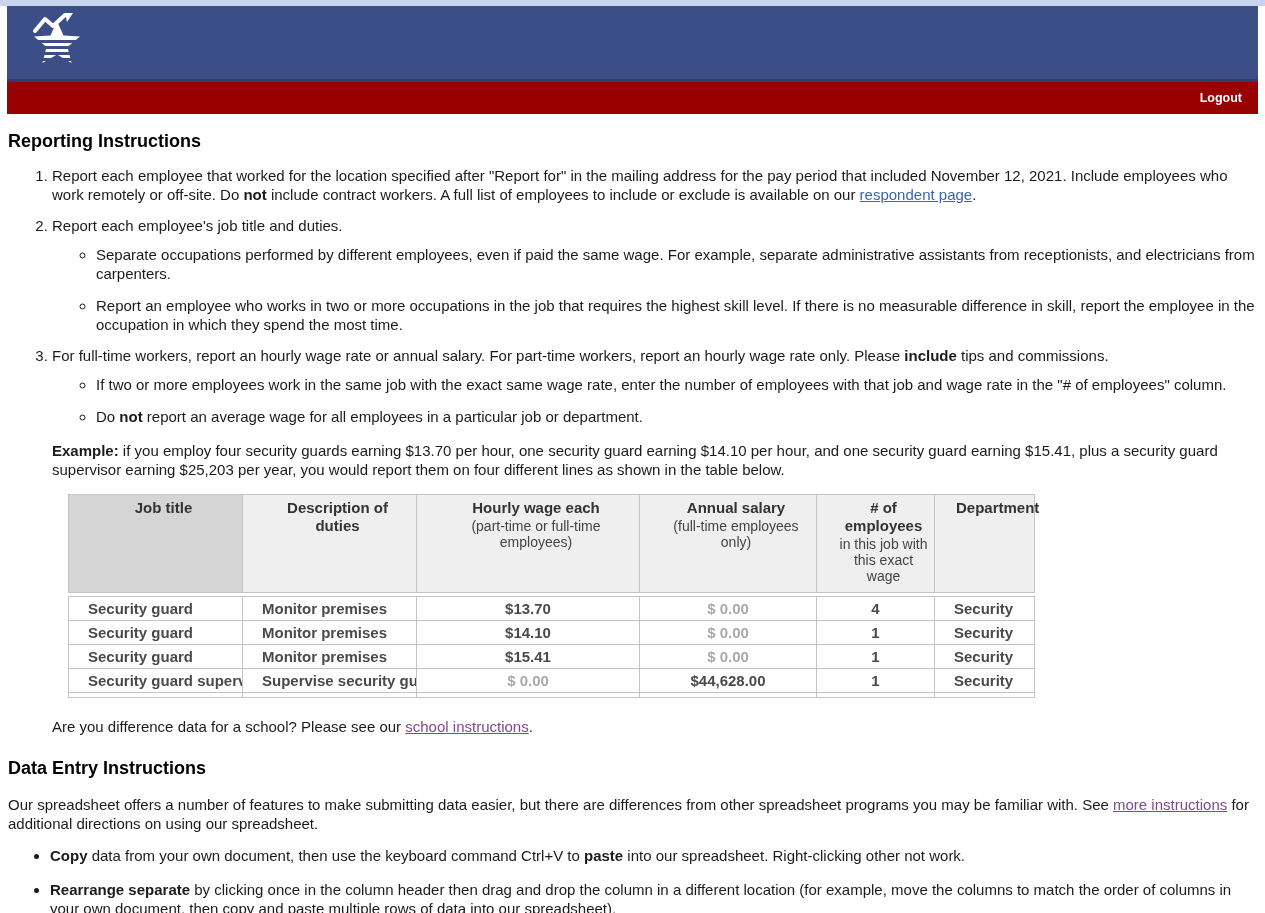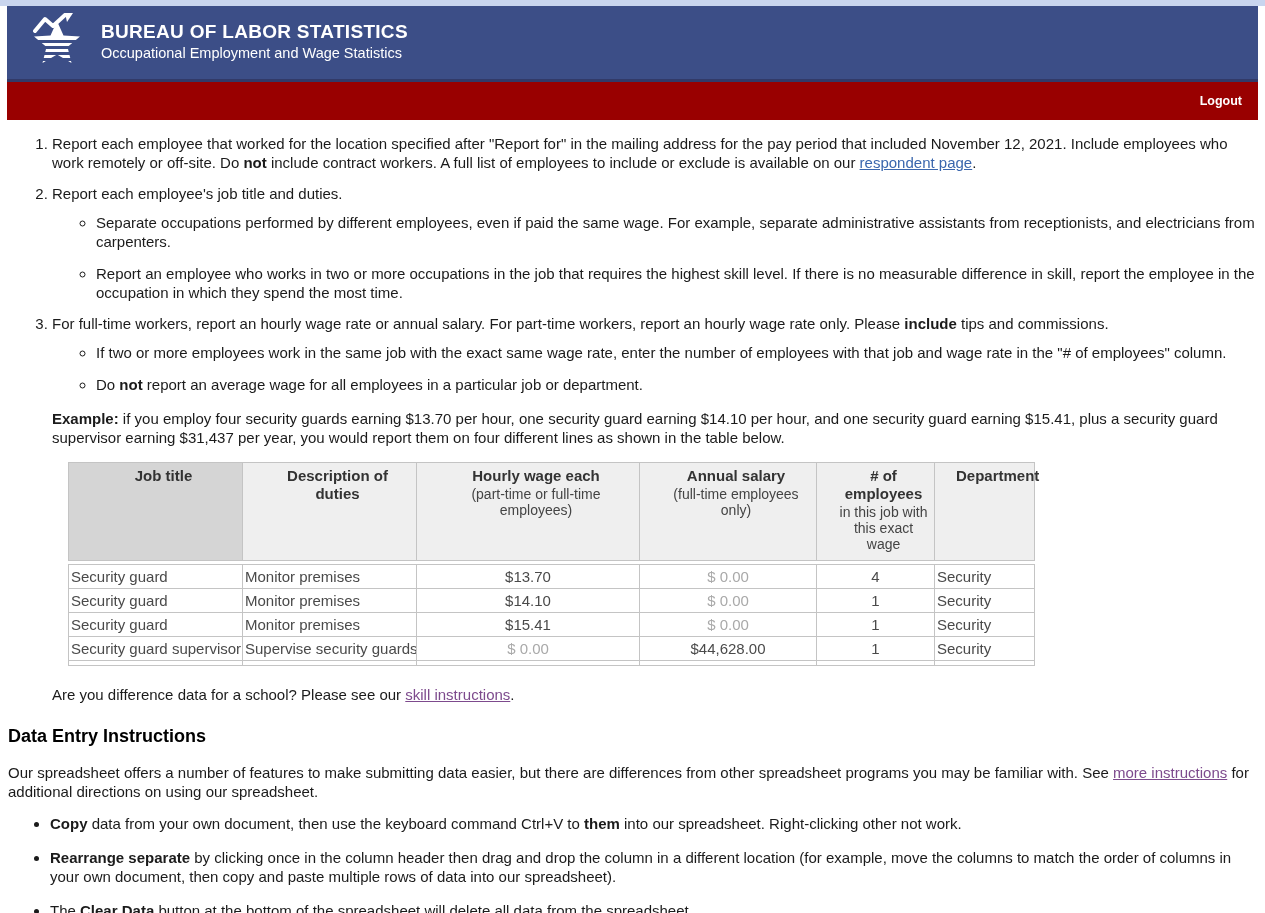--- a/index.html
+++ b/index.html
@@ -17,21 +17,21 @@
   .frame{margin:0 7px;}
   .masthead{
     background:var(--header-bg); height:76px; display:flex; align-items:center;
     padding-left:22px; border-bottom:3px solid #323a68;
   }
   .logo{width:56px; height:60px; flex:0 0 auto;}
   .masthead-text{margin-left:16px; color:#fff;}
   .masthead-title{font-weight:bold; font-size:19px; letter-spacing:.3px;}
   .masthead-subtitle{font-size:14.5px; margin-top:3px;}
   .redbar{
-    background:var(--nav-bg); height:38px; display:flex;
+    background:var(--nav-bg); height:32px; display:flex;
     justify-content:flex-end; align-items:center; padding-right:16px;
   }
   .logout{color:#fff; font-weight:bold; font-size:12.5px; text-decoration:none;}
   .content{margin:0 8px;}
   h1{font-size:18px; line-height:22px; font-weight:bold; color:#000; margin:16px 0 14px 0;}
   h1.second{margin-top:21px; margin-bottom:16px;}
   ol.main-list{margin:14px 0 0 0; padding-left:44px;}
   ol.main-list > li{margin-bottom:12px;}
   ol.main-list ul{list-style-type:circle; padding-left:44px; margin:10px 0 0 0;}
   ol.main-list ul > li{margin-bottom:13px;}
@@ -54,21 +54,21 @@
     border-top:1px solid var(--tbl-border); border-left:1px solid var(--tbl-border);
     border-bottom:1px solid var(--tbl-border); font-weight:normal;
   }
   table.example-table th:last-child{border-right:1px solid var(--tbl-border);}
   table.example-table th.first{background:var(--tbl-head-first-bg);}
   .h-title{font-weight:bold; font-size:15px; color:#333; line-height:18px;}
   .h-sub{font-size:14px; color:#444; line-height:16px; margin-top:1px;}
   tr.gap td{height:3px; padding:0; border:none;}
   tr.r td{
     border-left:1px solid var(--tbl-border); border-bottom:1px solid var(--tbl-border);
-    padding:2px 2px; height:24px; vertical-align:middle; white-space:nowrap; overflow:hidden;
+    padding:2px 19px; height:24px; vertical-align:middle; white-space:nowrap; overflow:hidden;font-weight:bold;
   }
   tr.r td:last-child{border-right:1px solid var(--tbl-border);}
   tr.r1 td{border-top:1px solid var(--tbl-border);}
   tr.stub td{
     height:5px; padding:0;
     border-left:1px solid var(--tbl-border); border-bottom:1px solid var(--tbl-border);
   }
   tr.stub td:last-child{border-right:1px solid var(--tbl-border);}
   td.num{text-align:center;}
   td.muted, .muted{color:var(--muted);}
@@ -84,32 +84,29 @@
       <svg viewBox="0 0 56 60" width="56" height="60" aria-hidden="true">
         <polygon points="28,8 34.5,22.5 51,23.5 38.5,34 42.5,50 28,41.5 13.5,50 17.5,34 5,23.5 21.5,22.5" fill="#ffffff"></polygon>
         <rect x="5" y="27" width="46" height="3" fill="#3c4e87"></rect>
         <rect x="8" y="33" width="40" height="3" fill="#3c4e87"></rect>
         <rect x="11" y="39" width="34" height="3" fill="#3c4e87"></rect>
         <rect x="14" y="45" width="28" height="3" fill="#3c4e87"></rect>
         <polyline points="6,18 16,6 24,13 36,2" fill="none" stroke="#ffffff" stroke-width="4" stroke-linecap="round" stroke-linejoin="round"></polyline>
         <polygon points="36,0 44,0 38,9" fill="#ffffff"></polygon>
       </svg>
     </div>
-    <div class="masthead-text">
-      <div class="masthead-title">BUREAU OF LABOR STATISTICS</div>
-      <div class="masthead-subtitle">Occupational Employment and Wage Statistics</div>
-    </div>
   </header>
   <nav class="redbar">
     <a href="#" class="logout">Logout</a>
   </nav>
 </div>
 
 <main class="content">
 
+  <h1>Reporting Instructions</h1>
 
   <ol class="main-list">
     <li>
       <span><span>Report each employee that worked for the location specified after "Report for" in the mailing address for the pay period that included November 12, 2021. Include employees who work remotely or off-site. Do </span><b>not</b><span> include contract workers. A full list of employees to include or exclude is available on our </span><a href="#" class="lnk">respondent page</a><span>.</span></span>
     </li>
     <li>
       <span><span>Report each employee's job title and duties.</span></span>
       <ul>
         <li>
           <span><span>Separate occupations performed by different employees, even if paid the same wage. For example, separate administrative assistants from receptionists, and electricians from carpenters.</span></span>
@@ -122,21 +119,21 @@
     <li>
       <span><span>For full-time workers, report an hourly wage rate or annual salary. For part-time workers, report an hourly wage rate only. Please </span><b>include</b><span> tips and commissions.</span></span>
       <ul>
         <li>
           <span><span>If two or more employees work in the same job with the exact same wage rate, enter the number of employees with that job and wage rate in the "# of employees" column.</span></span>
         </li>
         <li>
           <span><span>Do </span><b>not</b><span> report an average wage for all employees in a particular job or department.</span></span>
         </li>
       </ul>
-      <p class="example"><b>Example:</b><span> if you employ four security guards earning $13.70 per hour, one security guard earning $14.10 per hour, and one security guard earning $15.41, plus a security guard supervisor earning $31,437 per year, you would report them on four different lines as shown in the table below.</span></p>
+      <p class="example"><b>Example:</b><span> if you employ four security guards earning $13.70 per hour, one security guard earning $14.10 per hour, and one security guard earning $15.41, plus a security guard supervisor earning $25,203 per year, you would report them on four different lines as shown in the table below.</span></p>
 
       <div class="tbl-wrap">
         <table class="example-table">
           <colgroup>
             <col style="width:174px">
               <col style="width:174px">
               <col style="width:223px">
             <col style="width:177px">
               <col style="width:118px">
               <col style="width:101px">
@@ -207,31 +204,31 @@
                 <td></td>
                 <td></td>
                 <td></td>
                 <td></td>
                 <td></td>
             </tr>
           </tbody>
         </table>
       </div>
 
-      <p class="school-line"><span>Are you difference data for a school? Please see our </span><a href="#" class="lnk visited">skill instructions</a><span>.</span></p>
+      <p class="school-line"><span>Are you difference data for a school? Please see our </span><a href="#" class="lnk visited">school instructions</a><span>.</span></p>
     </li>
   </ol>
 
   <h1 class="second">Data Entry Instructions</h1>
 
   <p class="intro"><span>Our spreadsheet offers a number of features to make submitting data easier, but there are differences from other spreadsheet programs you may be familiar with. See </span><a href="#" class="lnk visited">more instructions</a><span> for additional directions on using our spreadsheet.</span></p>
 
   <ul class="tips">
     <li>
-      <span><b>Copy</b><span> data from your own document, then use the keyboard command Ctrl+V to </span><b>them</b><span> into our spreadsheet. Right-clicking other not work.</span></span>
+      <span><b>Copy</b><span> data from your own document, then use the keyboard command Ctrl+V to </span><b>paste</b><span> into our spreadsheet. Right-clicking other not work.</span></span>
     </li>
     <li>
       <span><b>Rearrange separate</b><span> by clicking once in the column header then drag and drop the column in a different location (for example, move the columns to match the order of columns in your own document, then copy and paste multiple rows of data into our spreadsheet).</span></span>
     </li>
     <li>
       <span><span>The </span><b>Clear Data</b><span> button at the bottom of the spreadsheet will delete all data from the spreadsheet.</span></span>
     </li>
   </ul>
 
 </main>

